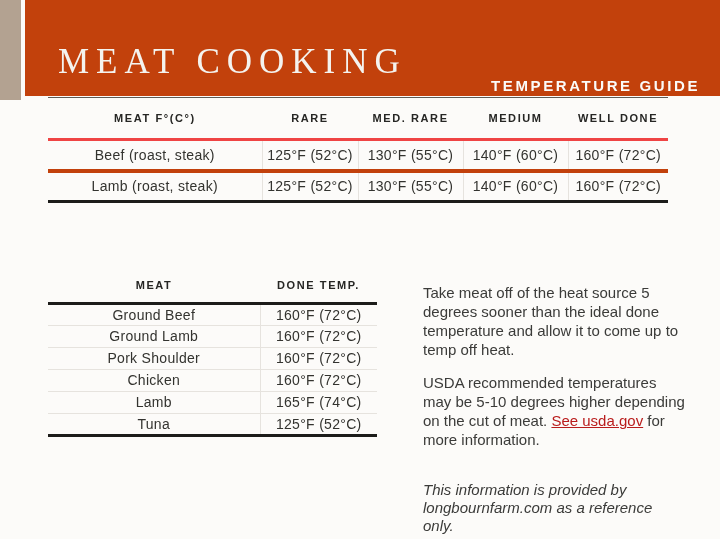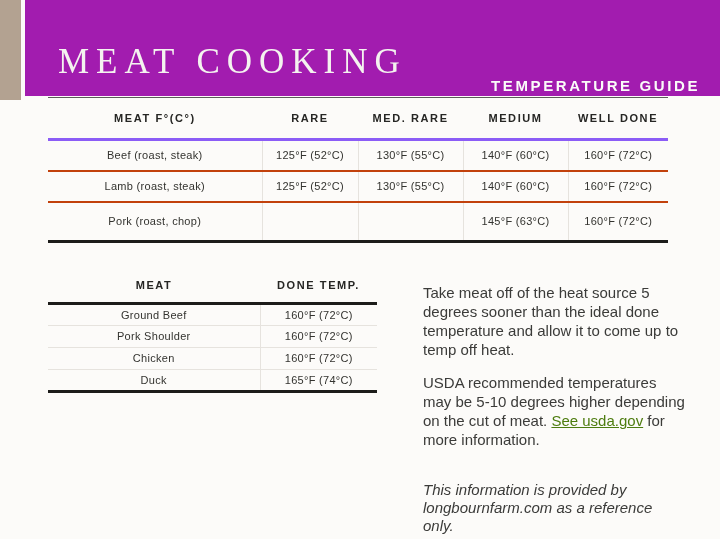--- a/index.html
+++ b/index.html
@@ -13,21 +13,21 @@
 
   
   .accent-strip {
     position: absolute; left: 0; top: 0;
     width: 21px; height: 100px;
     background: #b3a291;
   }
   .header-bar {
     position: absolute; left: 25px; top: 0;
     width: 695px; height: 96px;
-    background: #a21caf;
+    background: #c2410c;
   }
   .page-title {
     position: absolute; left: 33px; top: 44px;
     font-family: "Liberation Serif", "DejaVu Serif", serif;
     font-size: 35px; line-height: 36px;
     letter-spacing: 7px;
     color: #f4f3ef;
     white-space: nowrap;
   }
   .page-subtitle {
@@ -41,37 +41,37 @@
   
   table { border-collapse: collapse; table-layout: fixed; }
   th {
     font-size: 11px; font-weight: 700;
     letter-spacing: 1.6px;
     color: #262624;
     text-align: center;
     text-transform: uppercase;
   }
   td {
-    font-size: 11px;
+    font-size: 14px;
     color: #33332f;
     text-align: center;
     letter-spacing: 0.3px;
   }
 
   
   .t1 { position: absolute; left: 48px; top: 97px; width: 620px; }
   .t1 thead th {
     height: 42px;
     border-top: 1px solid #5c5b57;
-    border-bottom: 3px solid #8b5cf6;
+    border-bottom: 3px solid #ef4444;
   }
   .t1 tbody td { height: 31px; }
   .t1 tbody tr.tall td { height: 40px; }
   .t1 tbody td + td { border-left: 1px solid #e6e3de; }
-  .t1 tbody tr + tr td { border-top: 2px solid #c2410c; }
+  .t1 tbody tr + tr td { border-top: 4px solid #c2410c; }
   .t1 tbody tr:last-child td { border-bottom: 3px solid #1c1c1a; }
 
   
   .t2 { position: absolute; left: 48px; top: 277px; width: 329px; }
   .t2 thead th {
     height: 26px;
     border-bottom: 3px solid #1c1c1a;
     vertical-align: top;
     padding-top: 2px;
     margin-top: 46px;
@@ -88,21 +88,21 @@
     font-size: 15px; line-height: 19px;
     color: #3b3b39;
   }
   .notes p + p { margin-top: 14px; }
   .notes .disclaimer {
     margin-top: 32px;
     font-style: italic;
     line-height: 18px;
   }
   .usda-link {
-    color: #4d7c0f;
+    color: #b91c1c;
     text-decoration: underline;
     cursor: pointer;
   }
 </style>
 </head>
 <body>
 
 <div class="accent-strip"></div>
 
 <div class="header-bar">
@@ -135,57 +135,58 @@
       <td>140°F (60°C)</td>
       <td>160°F (72°C)</td>
     </tr>
     <tr>
       <td>Lamb (roast, steak)</td>
       <td>125°F (52°C)</td>
       <td>130°F (55°C)</td>
       <td>140°F (60°C)</td>
       <td>160°F (72°C)</td>
     </tr>
-    <tr class="tall">
-      <td>Pork (roast, chop)</td>
-      <td></td>
-      <td></td>
-      <td>145°F (63°C)</td>
-      <td>160°F (72°C)</td>
-    </tr>
   </tbody>
 </table>
 
 <table class="t2">
   <colgroup>
     <col style="width:212px">
       <col style="width:117px">
   </colgroup>
   <thead>
     <tr>
       <th>MEAT</th>
       <th>DONE TEMP.</th>
     </tr>
   </thead>
   <tbody>
     <tr>
       <td>Ground Beef</td>
       <td>160°F (72°C)</td>
     </tr>
     <tr>
+      <td>Ground Lamb</td>
+      <td>160°F (72°C)</td>
+    </tr>
+    <tr>
       <td>Pork Shoulder</td>
       <td>160°F (72°C)</td>
     </tr>
     <tr>
       <td>Chicken</td>
       <td>160°F (72°C)</td>
     </tr>
     <tr>
-      <td>Duck</td>
+      <td>Lamb</td>
       <td>165°F (74°C)</td>
+    </tr>
+    <tr>
+      <td>Tuna</td>
+      <td>125°F (52°C)</td>
     </tr>
   </tbody>
 </table>
 
 <div class="notes">
   <p>Take meat off of the heat source 5 degrees sooner than the ideal done temperature and allow it to come up to temp off heat.</p>
   <p><span>USDA recommended temperatures may be 5-10 degrees higher depending on the cut of meat. </span><span class="usda-link">See usda.gov</span><span> for more information.</span></p>
   <p class="disclaimer">This information is provided by longbournfarm.com as a reference only.</p>
 </div>
 

